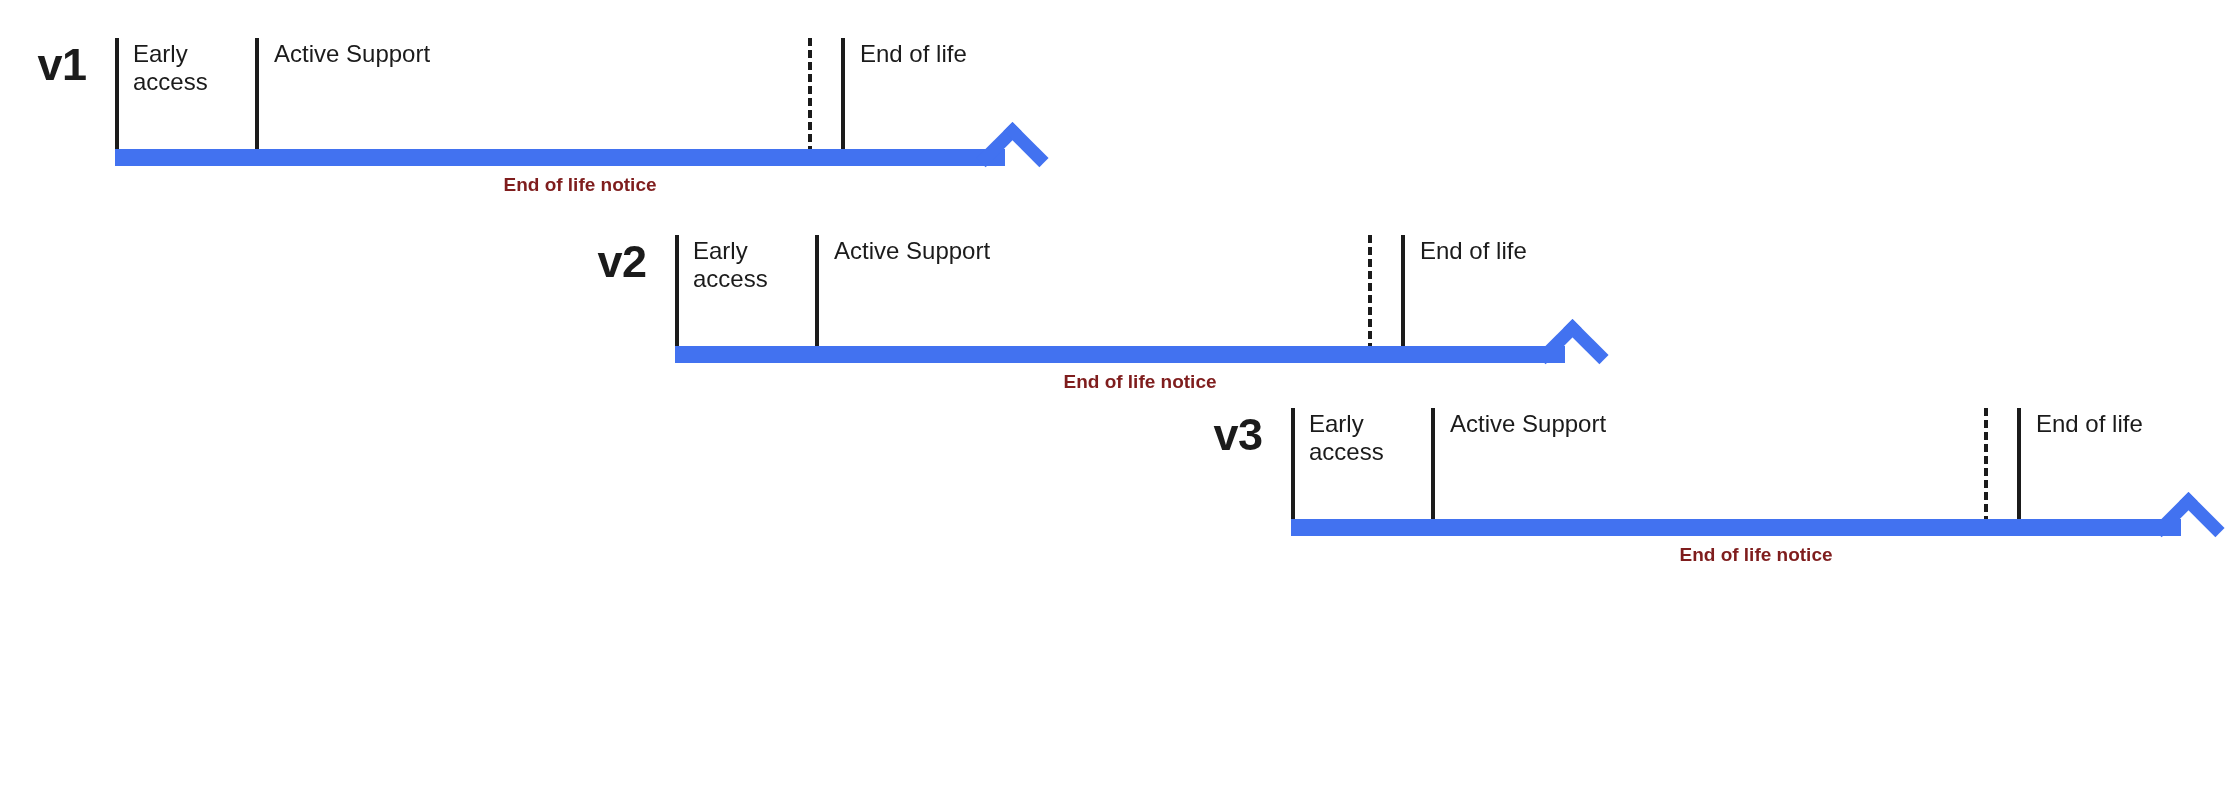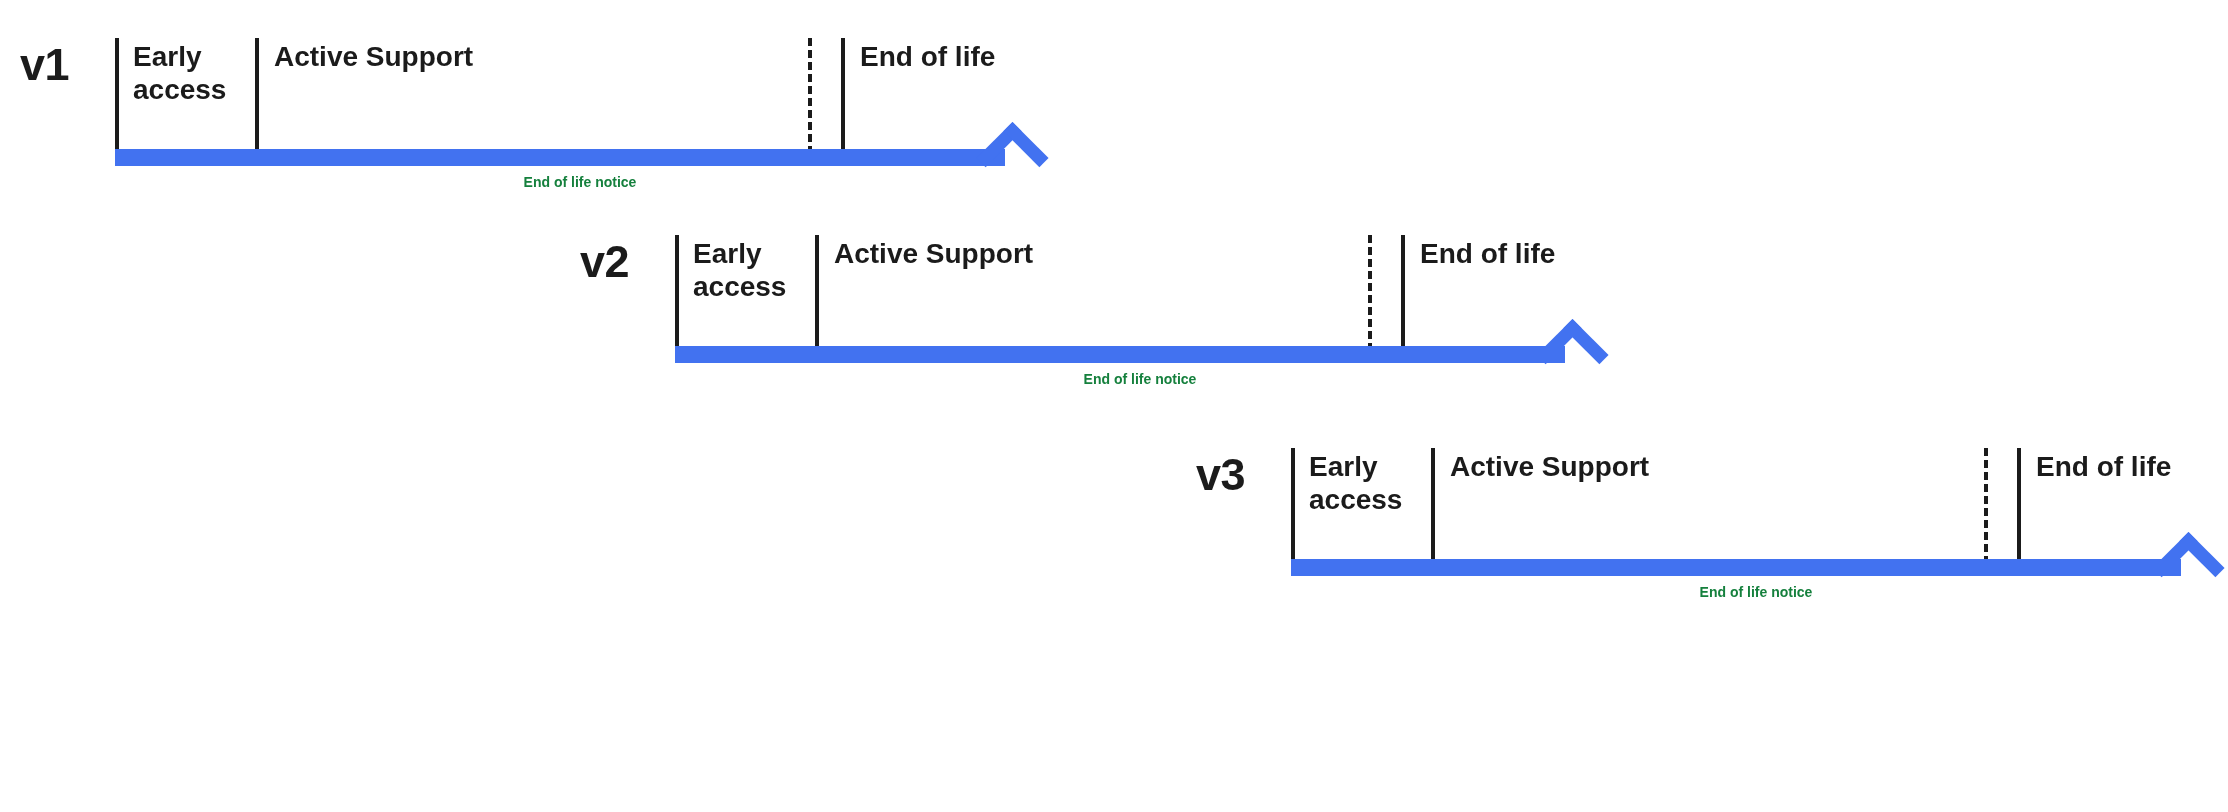--- a/index.html
+++ b/index.html
@@ -24,21 +24,21 @@
     position: absolute;
     height: 200px;
   }
 
   
   .version-label {
     position: absolute;
     left: 0;
     top: 32px;
     width: 84px;
-    text-align: left;
+    text-align: center;
     font-size: 45px;
     font-weight: 700;
     letter-spacing: -0.5px;
     color: #1b1b1b;
     line-height: 1;
   }
 
   
   .track {
     position: absolute;
@@ -62,22 +62,22 @@
     top: 28px;
     width: 0;
     height: 116px;
     border-left: 4px dashed #1b1b1b;
   }
 
   
   .phase-label {
     position: absolute;
     top: 30px;
-    font-size: 28px;
-    font-weight: 700;
+    font-size: 24px;
+    font-weight: 400;
     line-height: 1.18;
     color: #1b1b1b;
     white-space: pre-line;
   }
 
   
   .arrow-bar {
     position: absolute;
     height: 17px;
   }
@@ -94,23 +94,23 @@
     width: 38px;
     height: 38px;
     transform: translate(0, -50%) rotate(-45deg);
     border-top: 13px solid var(--accent, #4272f0);
     border-right: 13px solid var(--accent, #4272f0);
   }
 
   
   .notice-label {
     position: absolute;
-    font-size: 14px;
+    font-size: 19px;
     font-weight: 700;
-    color: #15803d;
+    color: #7f1d1d;
     white-space: nowrap;
     text-align: left;
     transform: translateX(-50%);
   }
 </style>
 </head>
 <body>
 
 <div id="stage">
 
@@ -167,21 +167,21 @@
     </div>
 
     <div class="arrow-bar" style="left:95px; top:139px; width:920px; --accent:#4272f0;">
       <div class="shaft" style="width:890px;"></div>
       <div class="head" style="left:872px;"></div>
     </div>
 
     <div class="notice-label" style="left:560px; top:164px;">End of life notice</div>
   </div>
 
-  <div class="timeline-row" style="left:1196px; top:420px; width:1010px;">
+  <div class="timeline-row" style="left:1196px; top:380px; width:1010px;">
 
     <div class="version-label">v3</div>
 
     <div class="track" style="left:95px; width:920px;">
 
       <div class="divider" style="left:0px;"></div>
 
       <div class="phase-label" style="left:18px;">Early
 access</div>
 

